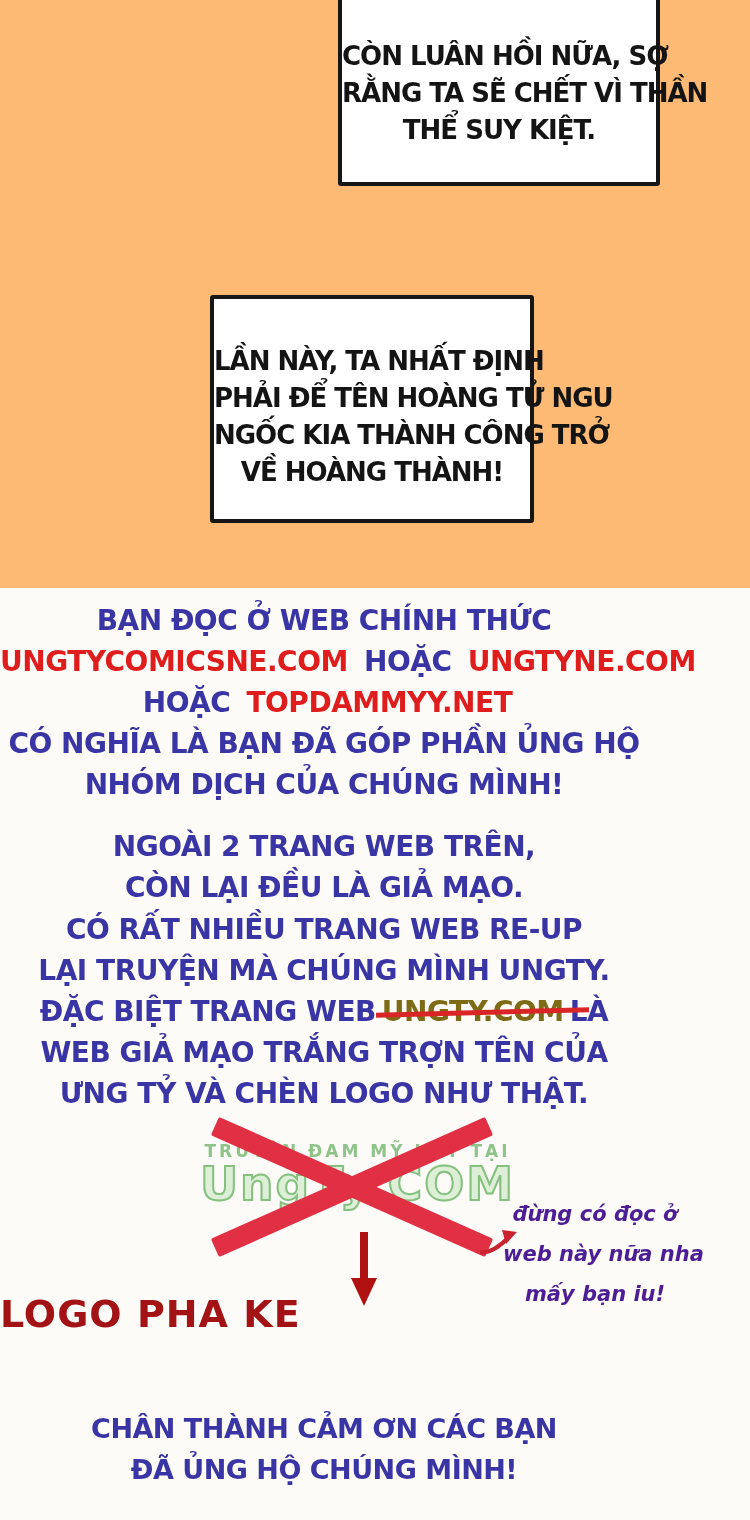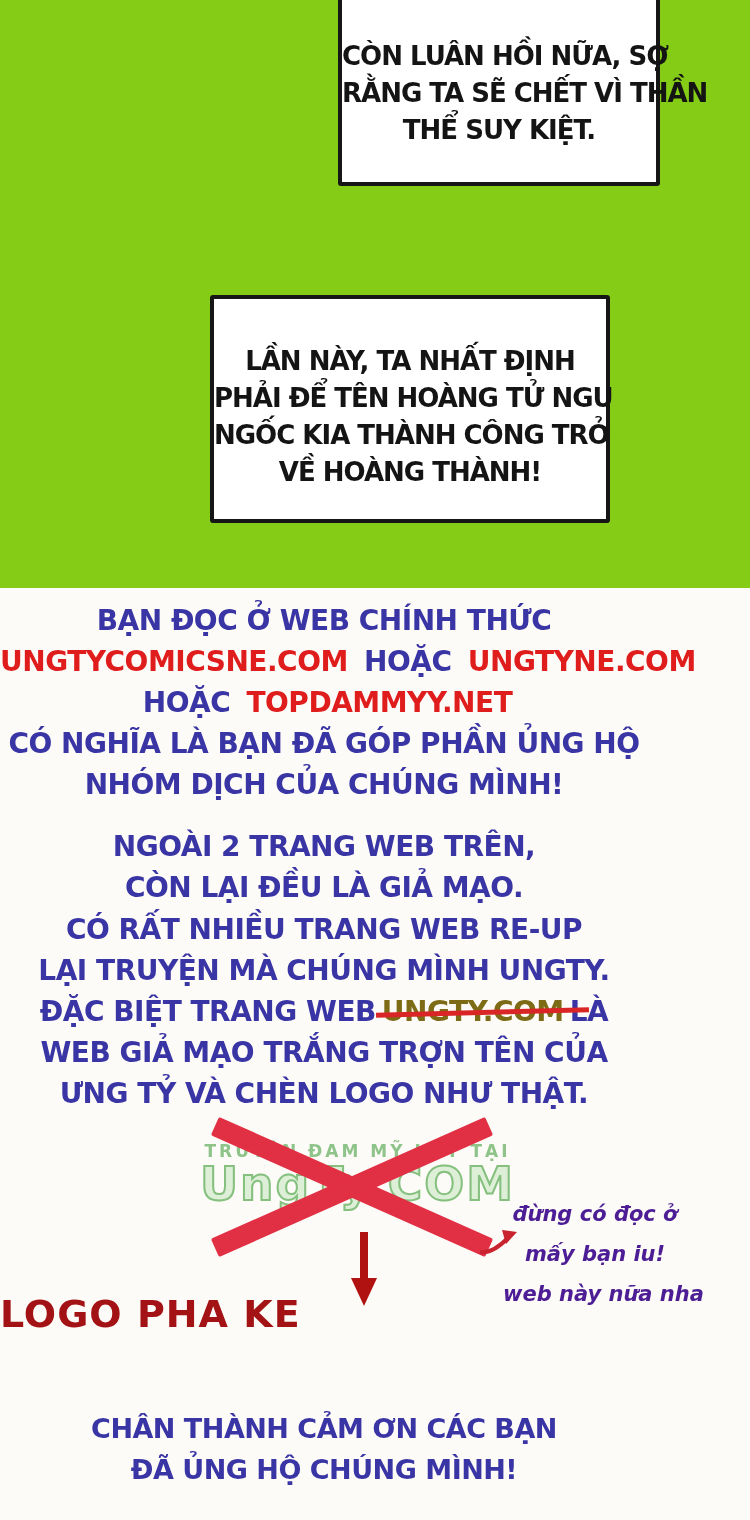--- a/index.html
+++ b/index.html
@@ -5,36 +5,36 @@
   html,body{margin:0;padding:0;}
   .page{
     position:relative;
     width:750px;height:1520px;
     overflow:hidden;
     background:#fdfbf7;
     font-family:"DejaVu Sans", sans-serif;
   }
   .comic-area{
     position:absolute;left:0;top:0;width:750px;height:588px;
-    background:#84cc16;
+    background:#fdba74;
   }
   .credits-area{
     position:absolute;left:0;top:588px;width:750px;height:932px;
     background:#fdfbf7;
   }
   .speech-box{
     position:absolute;
     background:#ffffff;
     border:4px solid #161616;
     border-radius:3px;
     box-sizing:border-box;
     text-align:center;
   }
   .box1{left:338px;top:-16px;width:322px;height:202px;padding-top:50px;}
-  .box2{left:210px;top:295px;width:400px;height:228px;padding-top:44px;}
+  .box2{left:210px;top:295px;width:324px;height:228px;padding-top:44px;}
   .box-line{
     margin:0;
     font-size:26px;line-height:37px;font-weight:bold;
     letter-spacing:-1px;color:#141414;white-space:nowrap;
   }
   .txt-block{position:absolute;left:0;width:648px;text-align:center;}
   .c-line{
     margin:0;
     font-size:28px;line-height:41px;font-weight:bold;
     letter-spacing:-0.5px;white-space:nowrap;
@@ -131,22 +131,22 @@
   <div class="cross-bar cross-a"></div>
   <div class="cross-bar cross-b"></div>
 
   <svg class="curved-arrow" width="40" height="28" viewBox="0 0 40 28">
     <path d="M2 24 Q 14 26 30 10" stroke="#c8232f" stroke-width="4" fill="none"></path>
     <polygon points="24,2 39,4 28,16" fill="#c8232f"></polygon>
   </svg>
 
   <div class="note">
     <p class="note-line">đừng có đọc ở</p>
+    <p class="note-line">web này nữa nha</p>
     <p class="note-line">mấy bạn iu!</p>
-    <p class="note-line">web này nữa nha</p>
   </div>
 
   <svg class="down-arrow" width="28" height="76" viewBox="0 0 28 76">
     <rect x="10" y="0" width="8" height="50" fill="#b01212"></rect>
     <polygon points="1,46 27,46 14,74" fill="#b01212"></polygon>
   </svg>
 
   <p class="caption">LOGO PHA KE</p>
 
   <div class="txt-block" style="top:1408px;">

